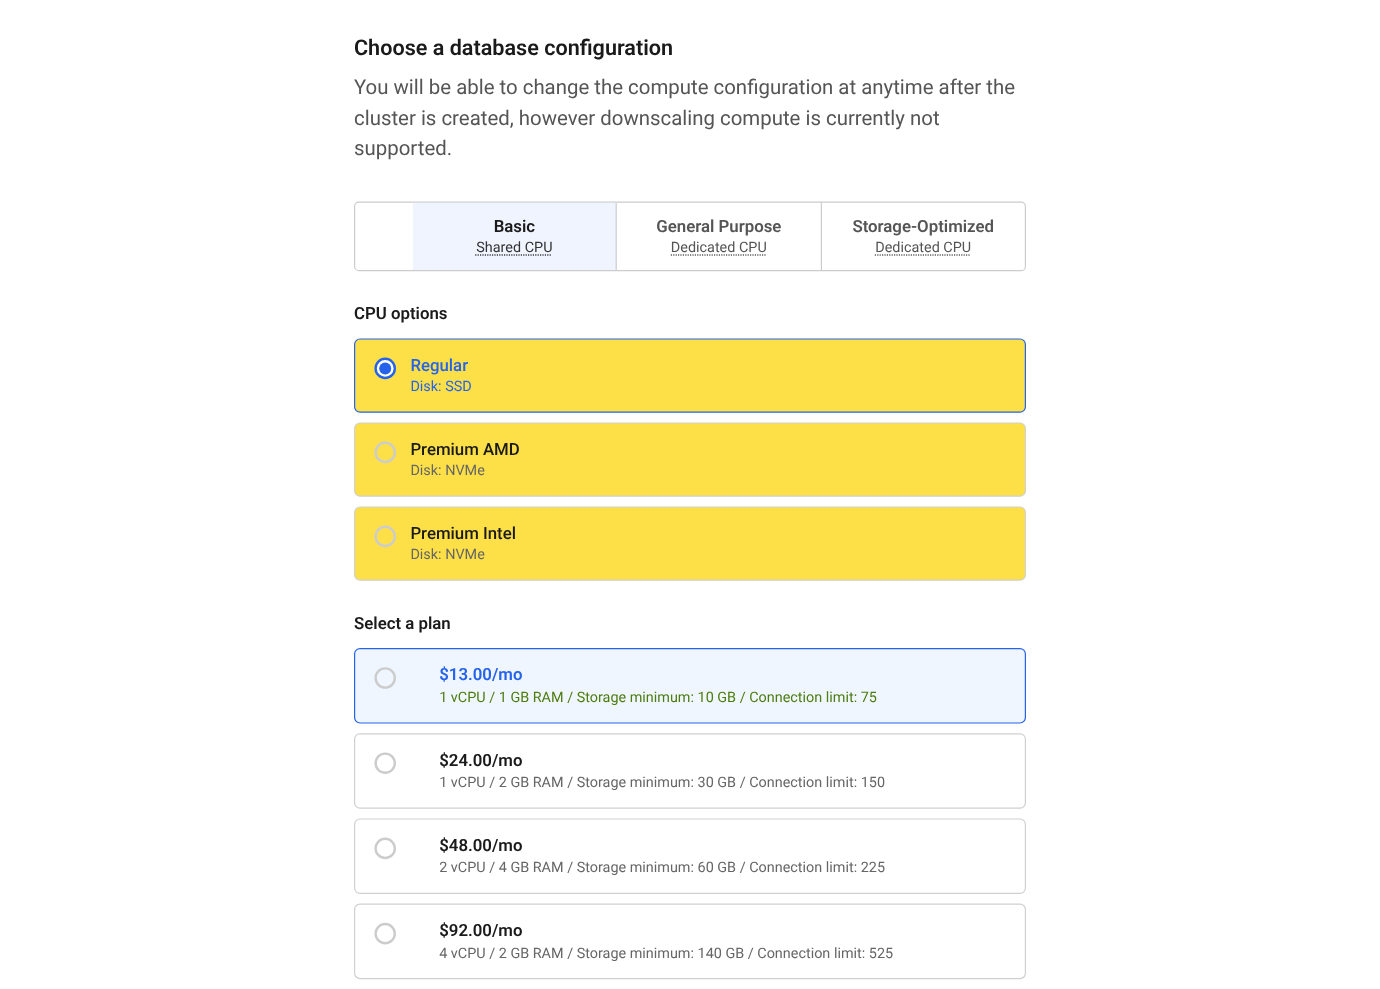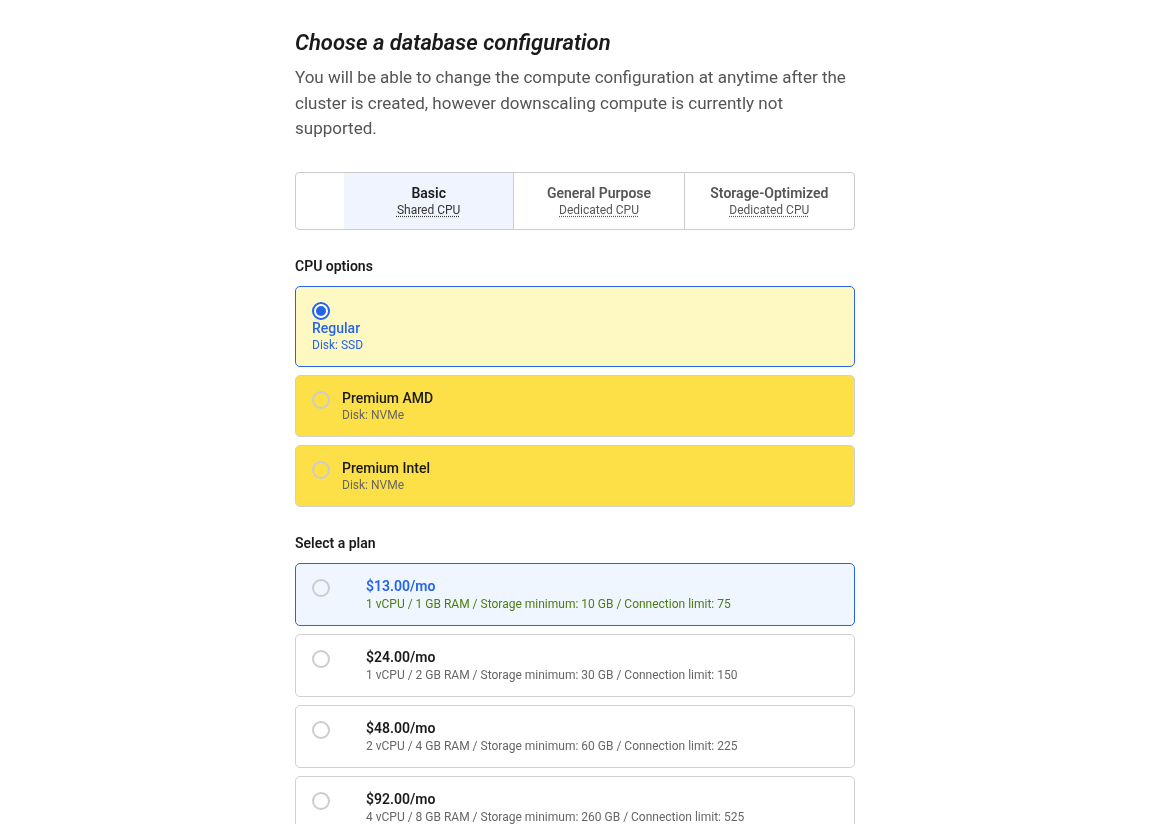--- a/index.html
+++ b/index.html
@@ -22,25 +22,24 @@
       padding: 0 40px;
     }
 
     .main-content {
       max-width: 560px;
       margin: 0 auto;
       padding-top: 10px;
     }
 
     .page-title {
-      font-size: 22px;
+      font-size: 18px;
       font-weight: 600;
       color: #1a1a1a;
       margin-bottom: 10px;
-      font-style: italic;
     }
 
     .page-description {
       font-size: 17px;
       color: #555;
       line-height: 1.5;
       margin-bottom: 30px;
     }
 
     
@@ -110,22 +109,21 @@
       margin-bottom: 8px;
       cursor: pointer;
       display: flex;
       align-items: flex-start;
       background: #fde047;
       transition: border-color 0.15s;
     }
 
     .option-card.selected {
       border-color: #2563eb;
-      background: #fef9c3;
-      flex-direction: column;
+      background: #fde047;
     }
 
     .radio-btn {
       width: 18px;
       height: 18px;
       border-radius: 50%;
       border: 2px solid #ccc;
       margin-right: 12px;
       margin-top: 1px;
       flex-shrink: 0;
@@ -320,21 +318,21 @@
           <span class="plan-specs">2 vCPU / 4 GB RAM / Storage minimum: 60 GB / Connection limit: 225</span>
         </div>
       </div>
 
       <div class="plan-card">
         <div class="radio-btn">
           
         </div>
         <div class="plan-content">
           <span class="plan-price">$92.00/mo</span>
-          <span class="plan-specs">4 vCPU / 8 GB RAM / Storage minimum: 260 GB / Connection limit: 525</span>
+          <span class="plan-specs">4 vCPU / 2 GB RAM / Storage minimum: 140 GB / Connection limit: 525</span>
         </div>
       </div>
 
       <a class="see-all-link">See all Basic plans</a>
     </div>
 
   </div>
 </div>
 
 </body></html>

